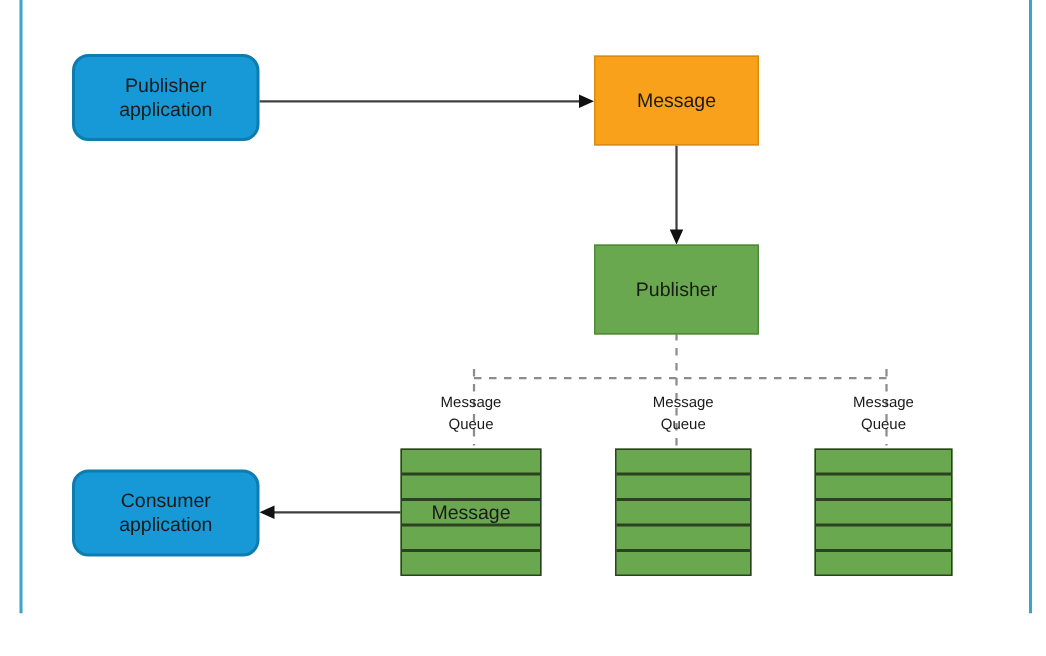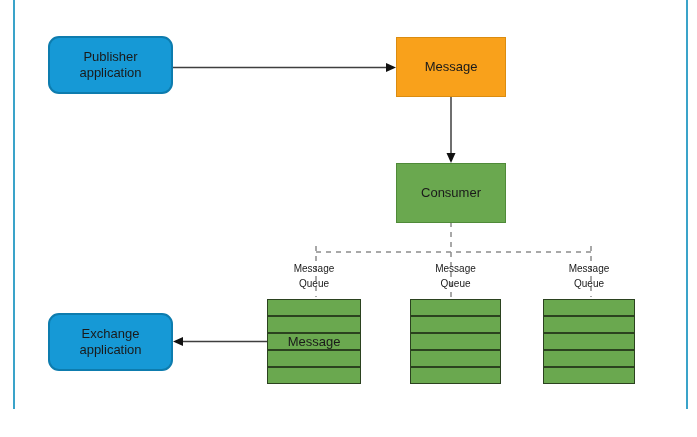--- a/index.html
+++ b/index.html
@@ -91,25 +91,25 @@
 
   <div id="node-publisher" class="node">
     <span class="lbl">Publisher application</span>
   </div>
 
   <div id="node-message" class="node">
     <span class="lbl">Message</span>
   </div>
 
   <div id="node-exchange" class="node">
-    <span class="lbl">Consumer</span>
+    <span class="lbl">Publisher</span>
   </div>
 
   <div id="node-consumer" class="node">
-    <span class="lbl">Exchange application</span>
+    <span class="lbl">Consumer application</span>
   </div>
 
   <div id="queue-label-1" class="queue-label">
     <span class="lbl">Message Queue</span>
   </div>
   <div id="queue-label-2" class="queue-label">
     <span class="lbl">Message Queue</span>
   </div>
   <div id="queue-label-3" class="queue-label">
     <span class="lbl">Message Queue</span>

